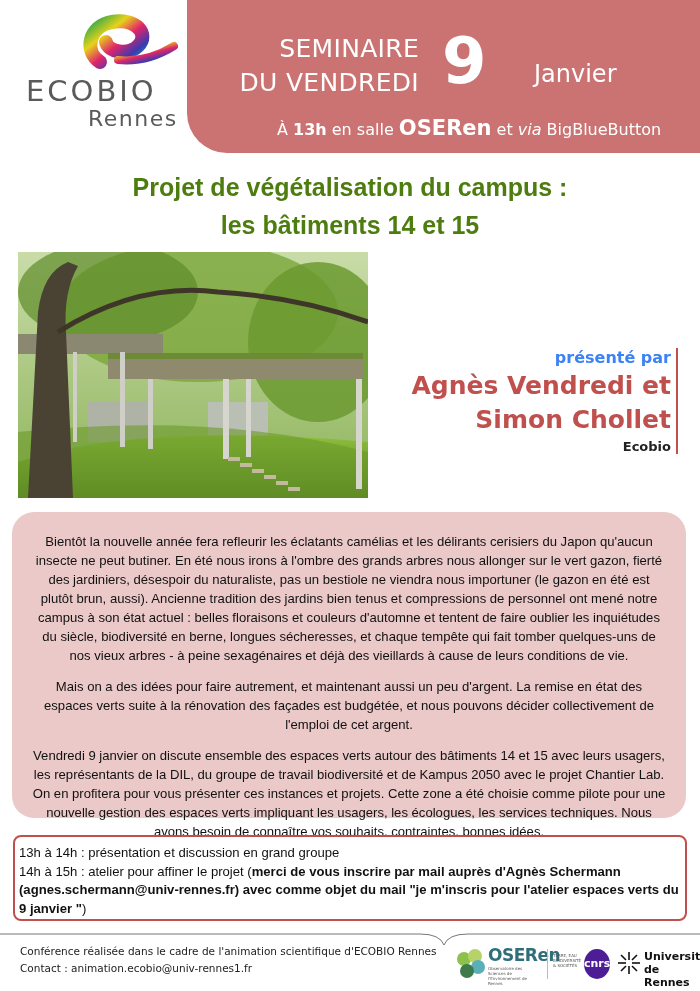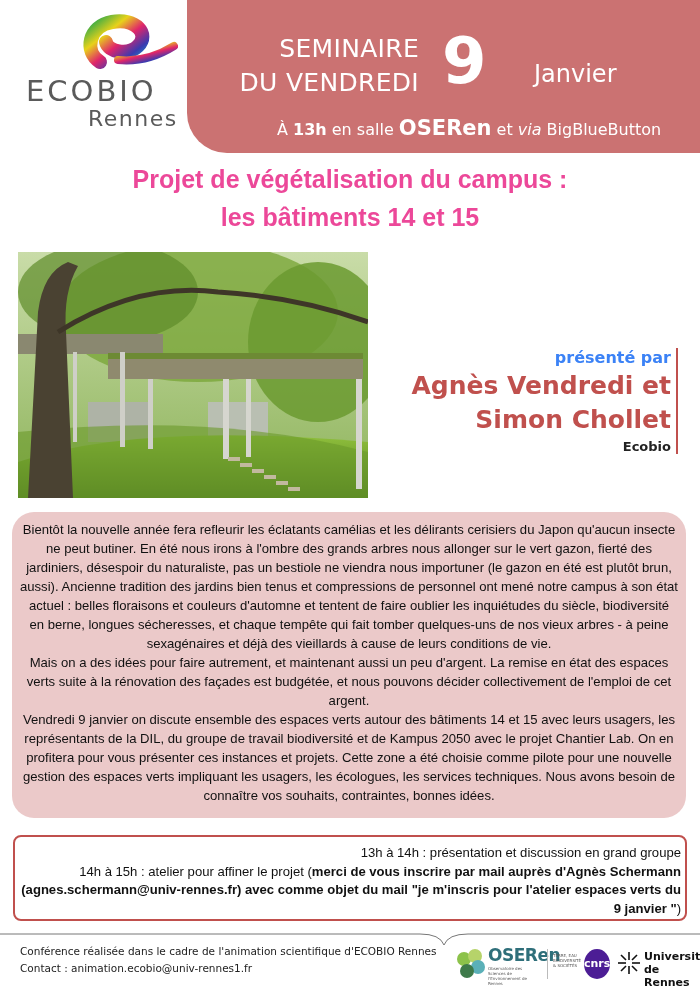--- a/index.html
+++ b/index.html
@@ -11,36 +11,36 @@
   .logo-city { position:absolute; left:70px; top:94px; font-size:22px; letter-spacing:1.5px; color:#5a5a5a; }
 
   .header { position:absolute; left:187px; top:0; width:554px; height:153px; background:#CB7272; border-bottom-left-radius:40px; color:#fff; }
   .h-sem { position:absolute; left:52px; top:32px; width:180px; text-align:right; font-size:25px; line-height:34px; letter-spacing:0.3px; }
   .h-day { position:absolute; left:255px; top:26px; font-size:64px; font-weight:bold; line-height:70px; }
   .h-month { position:absolute; left:347px; top:60px; font-size:24px; }
   .h-sub { position:absolute; left:90px; top:116px; font-size:16px; white-space:nowrap; }
   .h-sub b.big { font-size:21px; }
   .h-sub i { font-style:italic; }
 
-  .title { position:absolute; left:0; top:160px; width:700px; text-align:center; font-family:"Liberation Sans", sans-serif; font-weight:bold; font-size:25px; line-height:38px; color:#ec4899; }
+  .title { position:absolute; left:0; top:168px; width:700px; text-align:center; font-family:"Liberation Sans", sans-serif; font-weight:bold; font-size:25px; line-height:38px; color:#4d7c0f; }
 
   .photo { position:absolute; left:18px; top:252px; width:350px; height:246px; overflow:hidden; background:#6f8f3a; }
 
   .presenter { position:absolute; left:360px; top:348px; width:311px; text-align:right; }
   .presenter .by { font-size:16px; font-weight:bold; color:#3b82f6; }
   .presenter .names { font-size:25px; font-weight:bold; color:#C0504D; line-height:34px; margin-top:2px; }
   .presenter .aff { font-size:13px; font-weight:bold; color:#222; margin-top:2px; }
   .presenter-rule { position:absolute; left:676px; top:348px; width:2px; height:106px; background:#C0504D; }
 
   .bodybox { position:absolute; left:12px; top:512px; width:674px; height:306px; background:#EBC9C9; border-radius:22px; }
   .bodybox .txt { position:absolute; left:8px; right:8px; top:8px; text-align:center; font-family:"Liberation Sans", sans-serif; font-size:13.1px; line-height:19px; color:#111; }
-  .bodybox p { margin:0; }
+  .bodybox p { margin:12px; }
 
   .sched { position:absolute; left:13px; top:835px; width:670px; height:82px; border:2px solid #C0504D; border-radius:8px; background:#fff; }
-  .sched .txt { position:absolute; left:4px; right:4px; top:7px; text-align:right; font-family:"Liberation Sans", sans-serif; font-size:13.1px; line-height:18.5px; color:#111; }
+  .sched .txt { position:absolute; left:4px; right:4px; top:7px; text-align:left; font-family:"Liberation Sans", sans-serif; font-size:13.1px; line-height:18.5px; color:#111; }
   .sched b { font-weight:bold; }
 
   .footer-rule { position:absolute; left:0; top:933px; width:700px; height:12px; }
   .footer-text { position:absolute; left:20px; top:943px; font-size:10.5px; line-height:17px; color:#222; }
   .footer-logos { position:absolute; left:450px; top:945px; width:245px; height:40px; }
   .oseren { position:absolute; left:4px; top:2px; }
   .oseren-word { position:absolute; left:38px; top:0px; font-size:17px; font-weight:bold; color:#2f6f7a; letter-spacing:-0.5px; }
   .oseren-sub { position:absolute; left:38px; top:21px; font-size:4px; line-height:5px; color:#555; width:50px; }
   .oseren-sep { position:absolute; left:97px; top:4px; width:1px; height:30px; background:#bbb; }
   .oseren-tag { position:absolute; left:103px; top:8px; font-size:4px; line-height:5px; color:#555; width:30px; }

